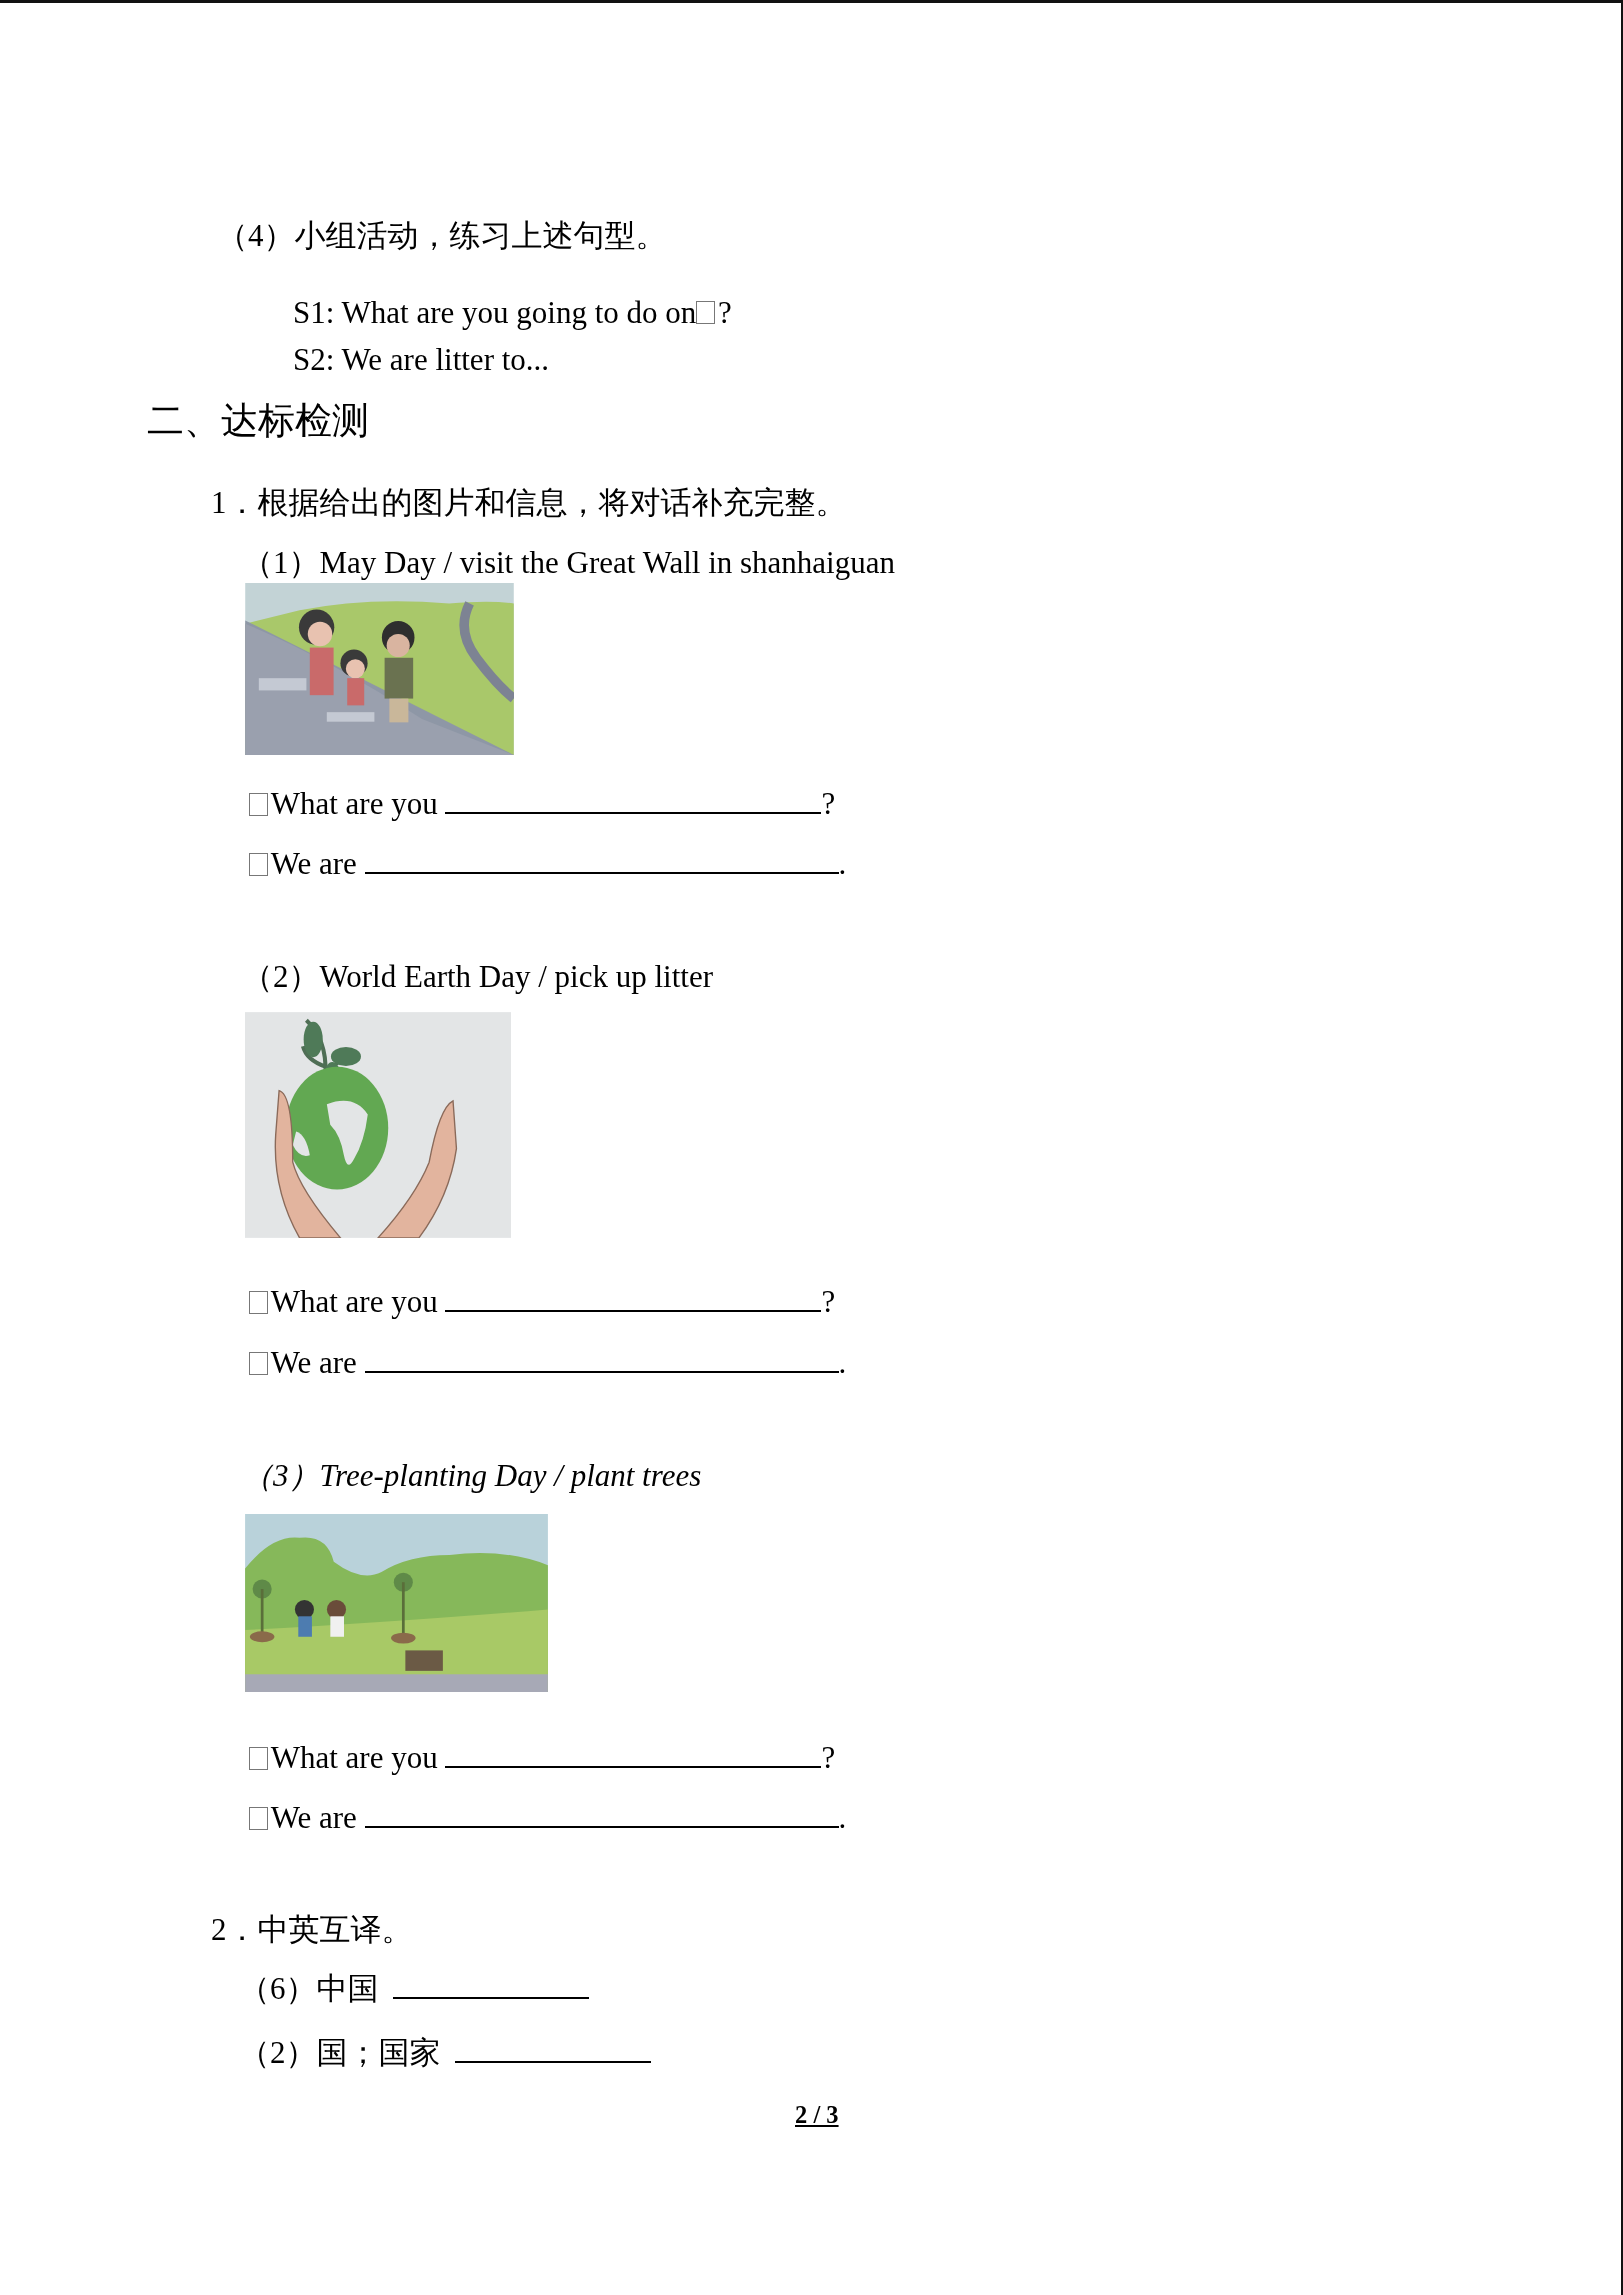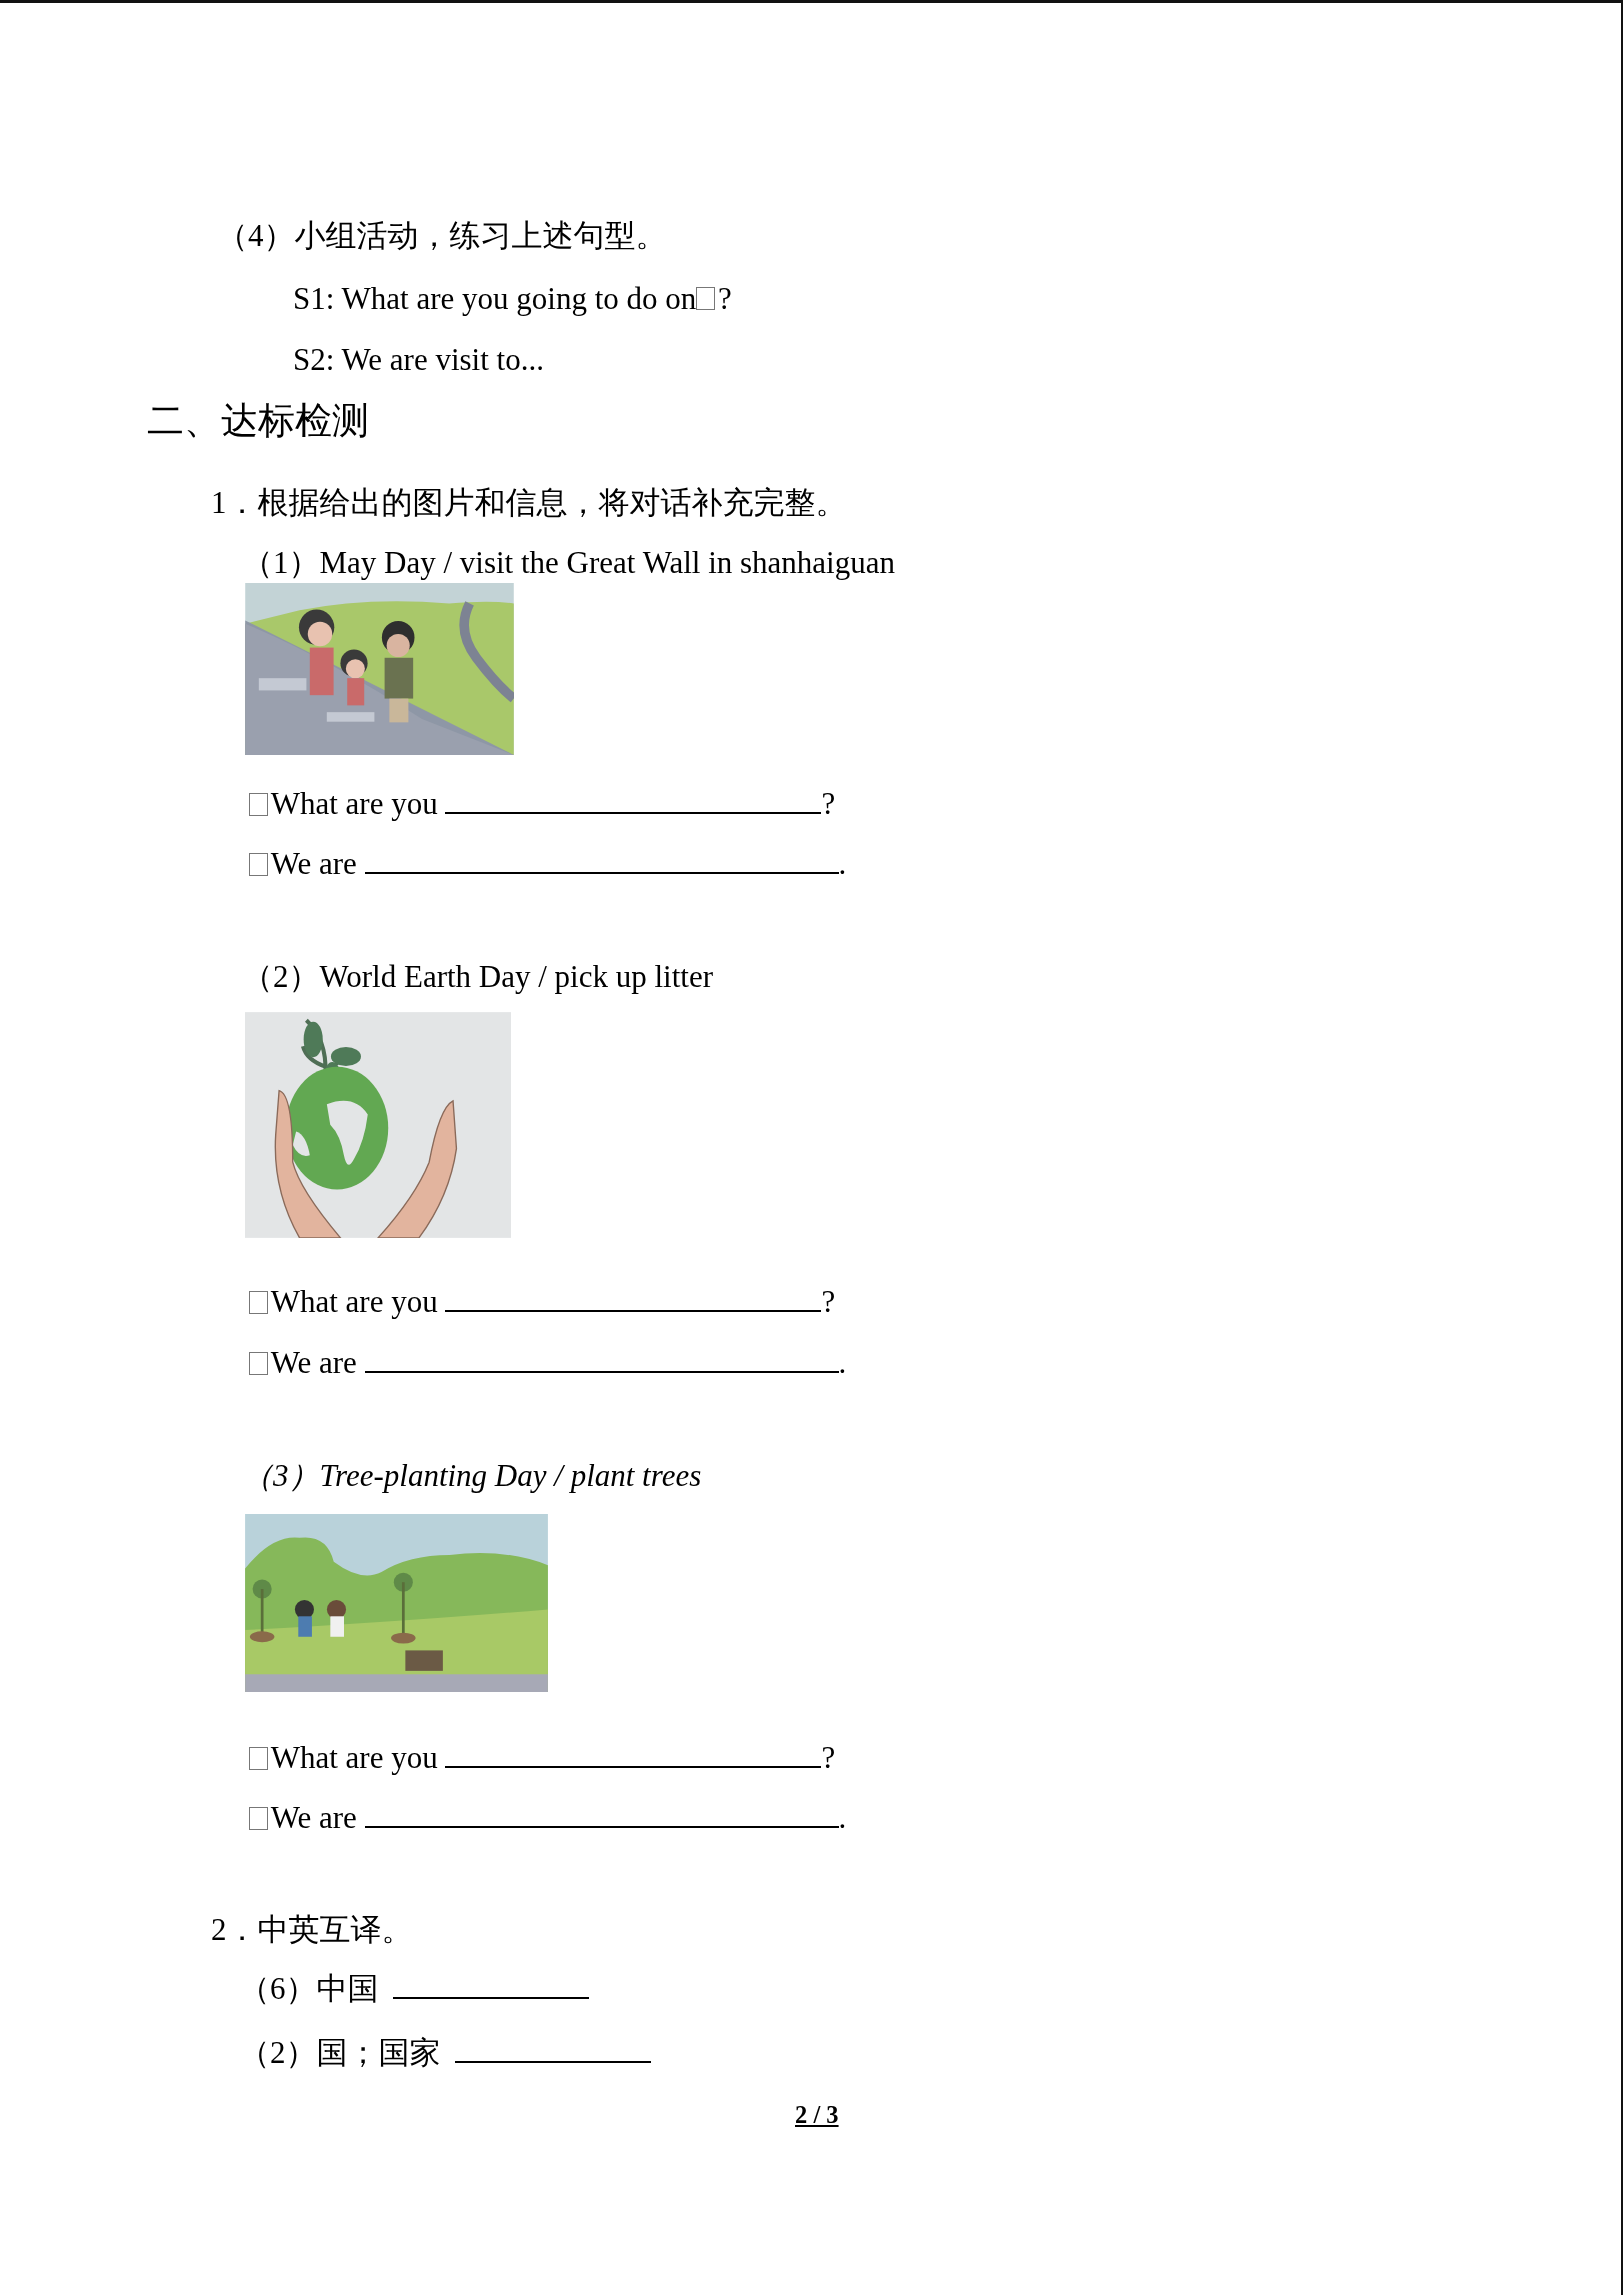--- a/index.html
+++ b/index.html
@@ -18,24 +18,24 @@
   .pic { position: absolute; overflow: hidden; }
   .pagenum { position: absolute; font-weight: bold; font-size: 24.5px; }
 </style>
 </head>
 <body>
 
 <div class="frame-top"></div>
 <div class="frame-right"></div>
 
 <div class="line" style="left:217px; top:220px;">（4）小组活动，练习上述句型。</div>
-<div class="line" style="left:293px; top:283px;">
+<div class="line" style="left:293px; top:297px;">
   <span>S1: What are you going to do on</span><span class="box"></span><span>?</span>
 </div>
-<div class="line" style="left:293px; top:344px;">S2: We are visit to...</div>
+<div class="line" style="left:293px; top:344px;">S2: We are litter to...</div>
 
 <div class="line heading" style="left:147px; top:402px;">二、达标检测</div>
 
 <div class="line" style="left:211px; top:487px;">1．根据给出的图片和信息，将对话补充完整。</div>
 
 <div class="line" style="left:242px; top:547px;">（1）May Day / visit the Great Wall in shanhaiguan</div>
 <div class="pic" style="left:245px; top:583px; width:269px; height:172px;">
   <svg width="269" height="172" viewBox="0 0 395 253">
     <rect width="395" height="253" fill="#c3d3d6"></rect>
     <path d="M80 40 Q180 20 300 30 Q360 25 395 30 L395 253 L0 253 L0 60 Z" fill="#a9c86a"></path>

